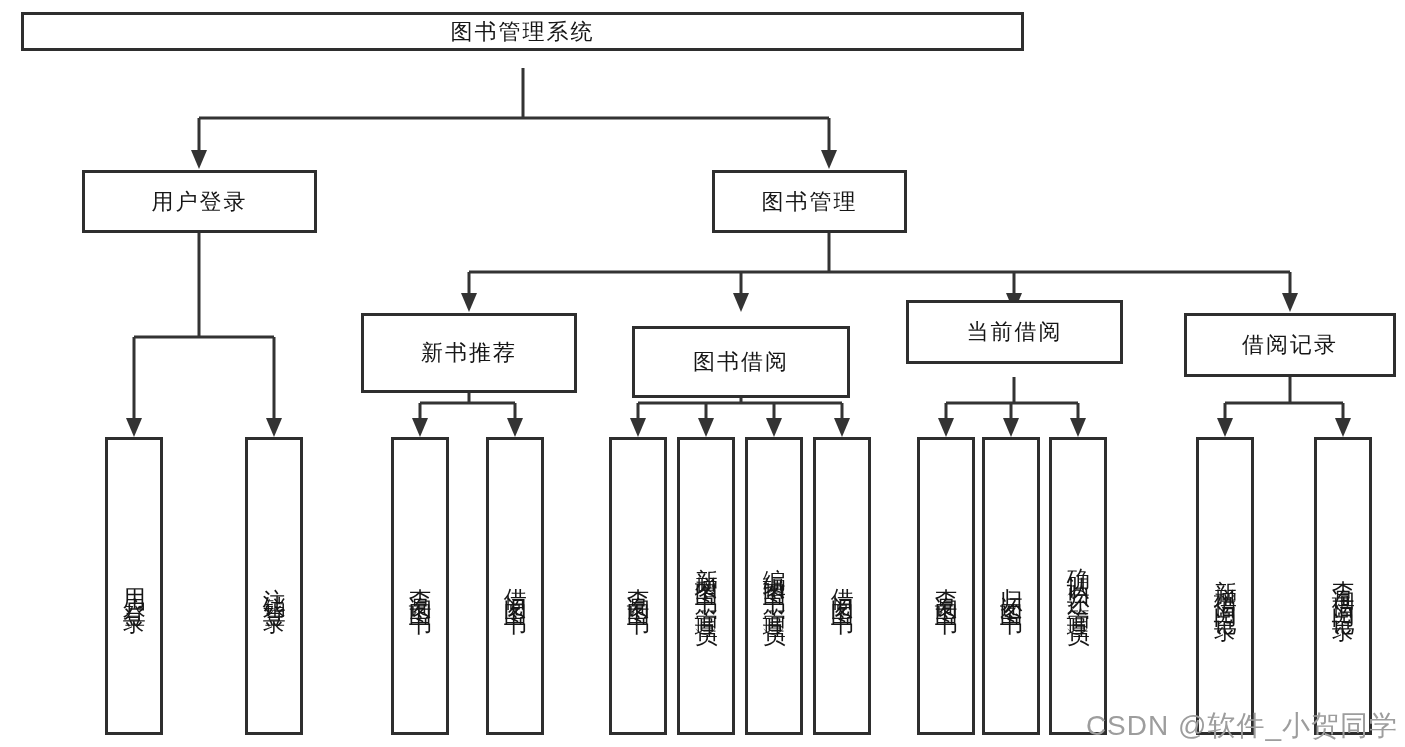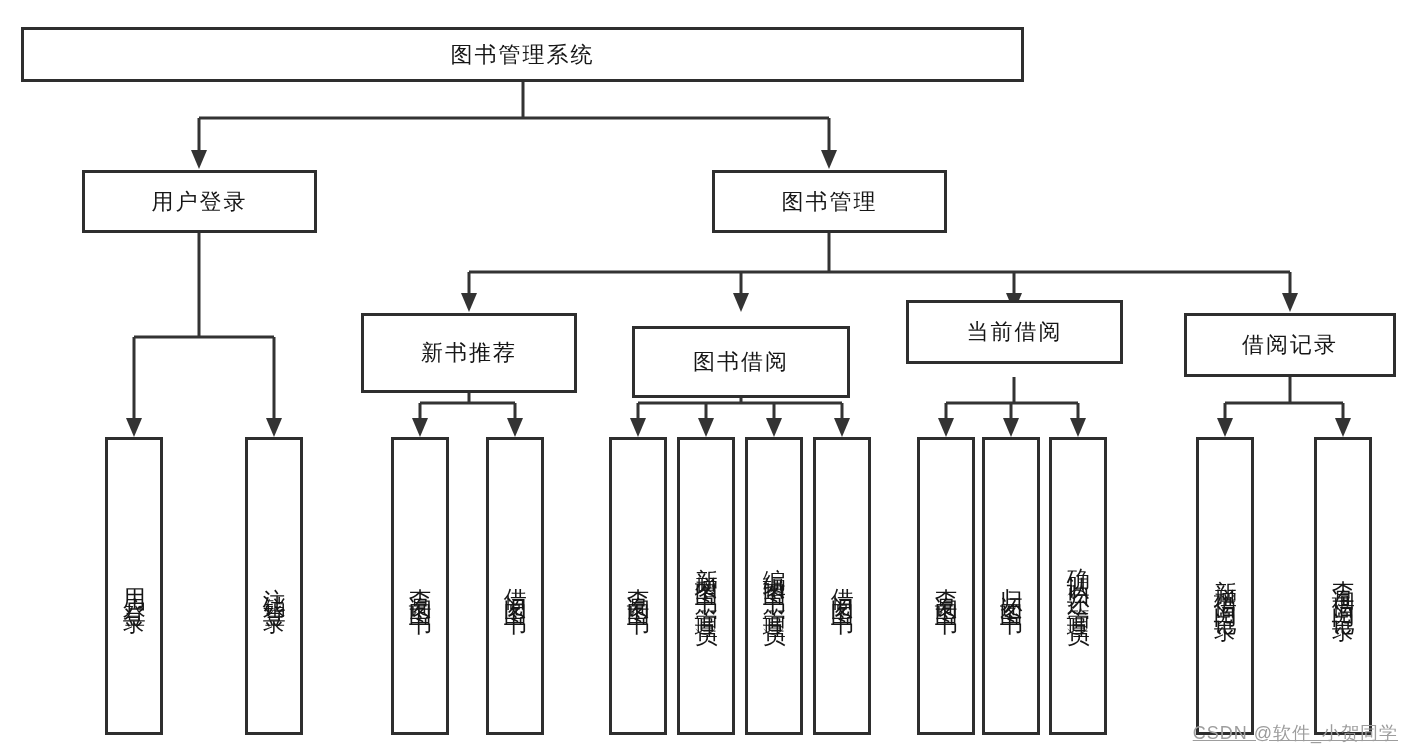--- a/index.html
+++ b/index.html
@@ -36,25 +36,24 @@
     letter-spacing: 8px;
     line-height: 1.1;
     font-size: 23px;
     white-space: nowrap;
   }
   #watermark {
     position: absolute;
     right: 7px;
     bottom: 2px;
     color: #9d9d9d;
-    font-size: 18px;
+    font-size: 28px;
     letter-spacing: 1px;
     z-index: 3;
     white-space: nowrap;
-    text-decoration: underline;
   }
 </style>
 </head>
 <body>
 
 <div id="canvas">
 
   <svg id="connectors" width="1405" height="747" viewBox="0 0 1405 747" xmlns="http://www.w3.org/2000/svg">
     <g stroke="#333333" stroke-width="3" fill="none">
 
@@ -88,28 +87,28 @@
       <polygon points="766,418 782,418 774,437"></polygon>
       <polygon points="834,418 850,418 842,437"></polygon>
       <polygon points="938,418 954,418 946,437"></polygon>
       <polygon points="1003,418 1019,418 1011,437"></polygon>
       <polygon points="1070,418 1086,418 1078,437"></polygon>
       <polygon points="1217,418 1233,418 1225,437"></polygon>
       <polygon points="1335,418 1351,418 1343,437"></polygon>
     </g>
   </svg>
 
-  <div class="node" style="left:21px; top:27px; width:1003px; height:55px;">
+  <div class="node" style="left:21px; top:12px; width:1003px; height:39px;">
     <span>图书管理系统</span>
   </div>
 
   <div class="node" style="left:82px; top:170px; width:235px; height:63px;">
     <span>用户登录</span>
   </div>
-  <div class="node" style="left:712px; top:170px; width:235px; height:63px;">
+  <div class="node" style="left:712px; top:170px; width:195px; height:63px;">
     <span>图书管理</span>
   </div>
 
   <div class="node" style="left:361px; top:313px; width:216px; height:80px;">
     <span>新书推荐</span>
   </div>
   <div class="node" style="left:632px; top:326px; width:218px; height:72px;">
     <span>图书借阅</span>
   </div>
   <div class="node" style="left:906px; top:300px; width:217px; height:64px;">

